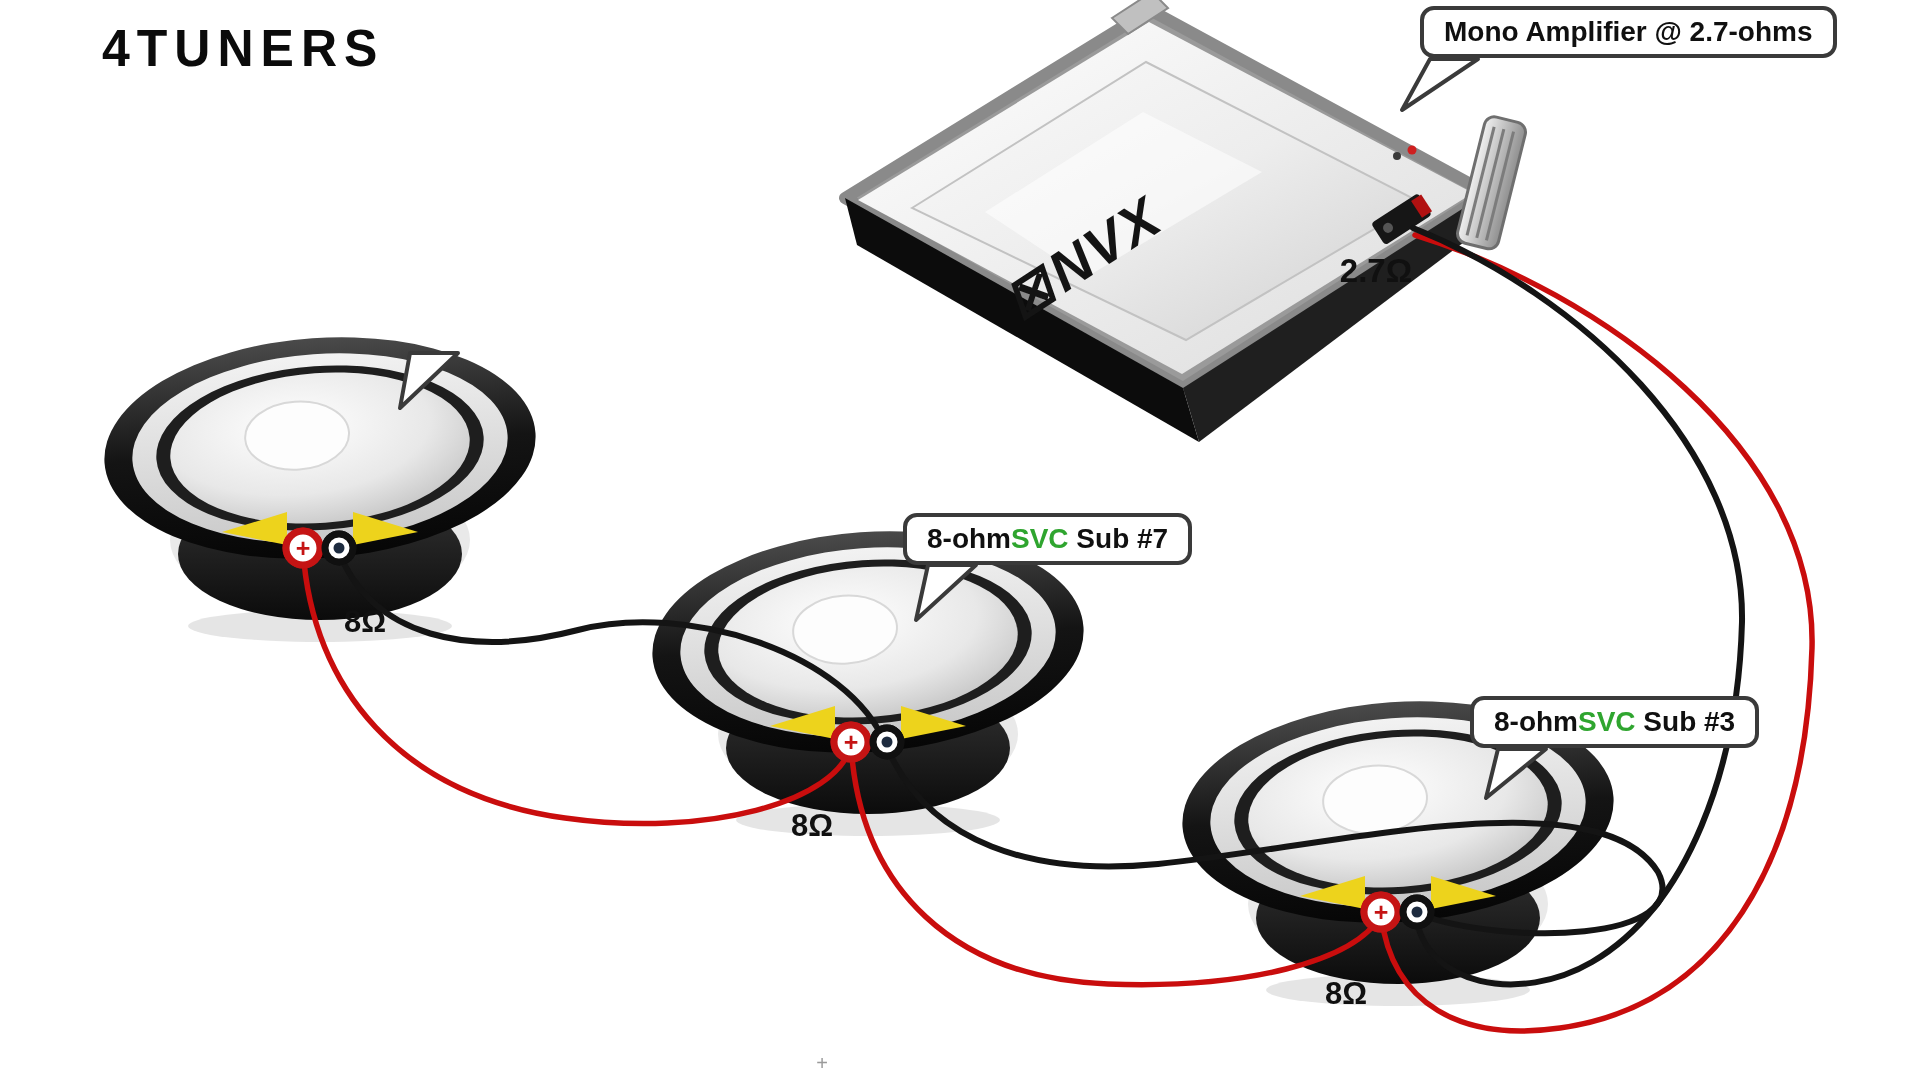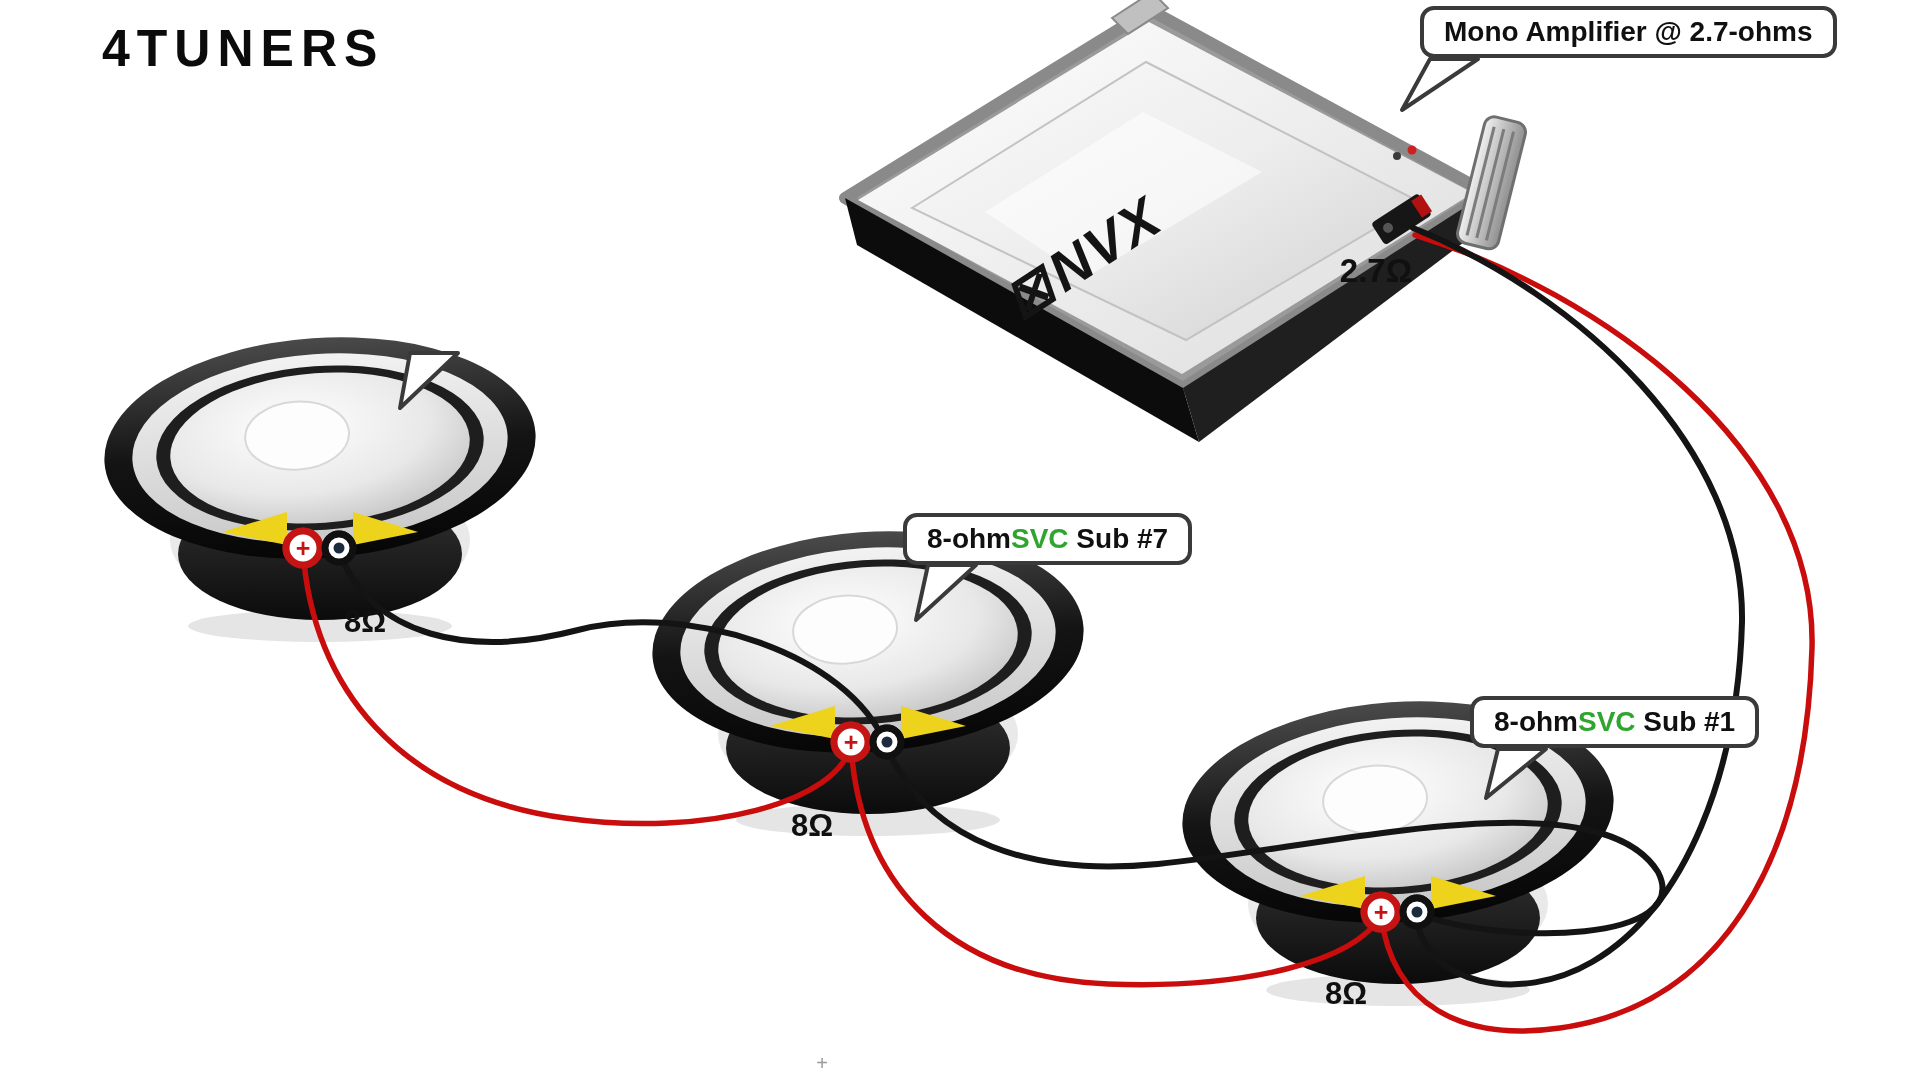--- a/index.html
+++ b/index.html
@@ -178,16 +178,16 @@
     <polygon points="16,3 64,3 4,58"></polygon>
   </svg>
   <div class="callout" style="left:903px;top:513px">
     <span>8-ohm</span><span class="svc">SVC</span><span> Sub #7</span>
   </div>
 
   <svg class="tail" style="left:1482px;top:746px" width="70" height="58">
     <polygon points="16,3 64,3 4,52"></polygon>
   </svg>
   <div class="callout" style="left:1470px;top:696px">
-    <span>8-ohm</span><span class="svc">SVC</span><span> Sub #1</span>
+    <span>8-ohm</span><span class="svc">SVC</span><span> Sub #3</span>
   </div>
 
 </div>
 
 </body></html>

